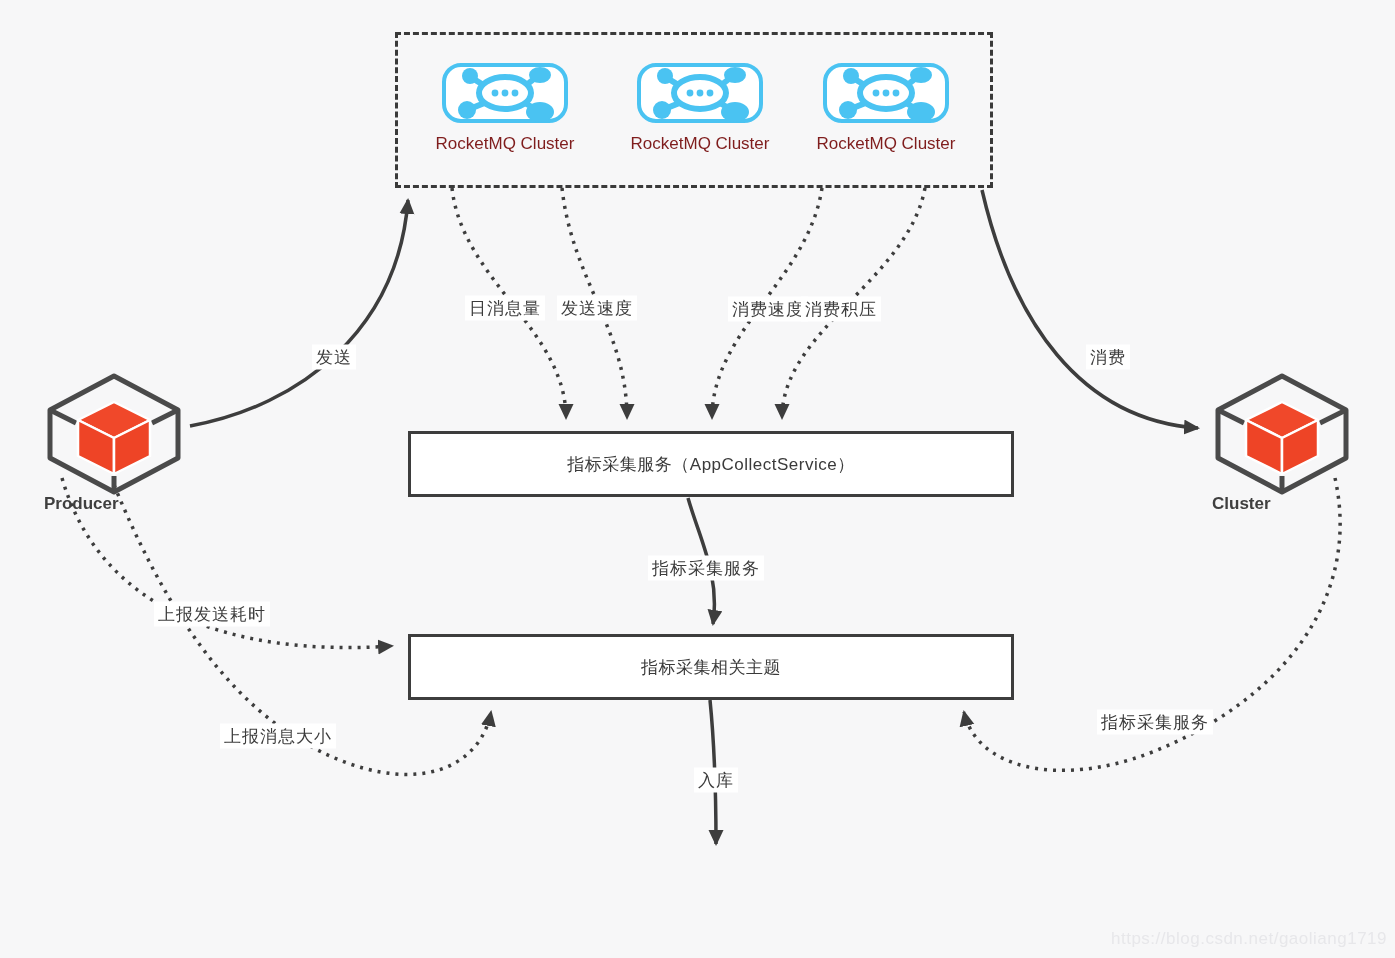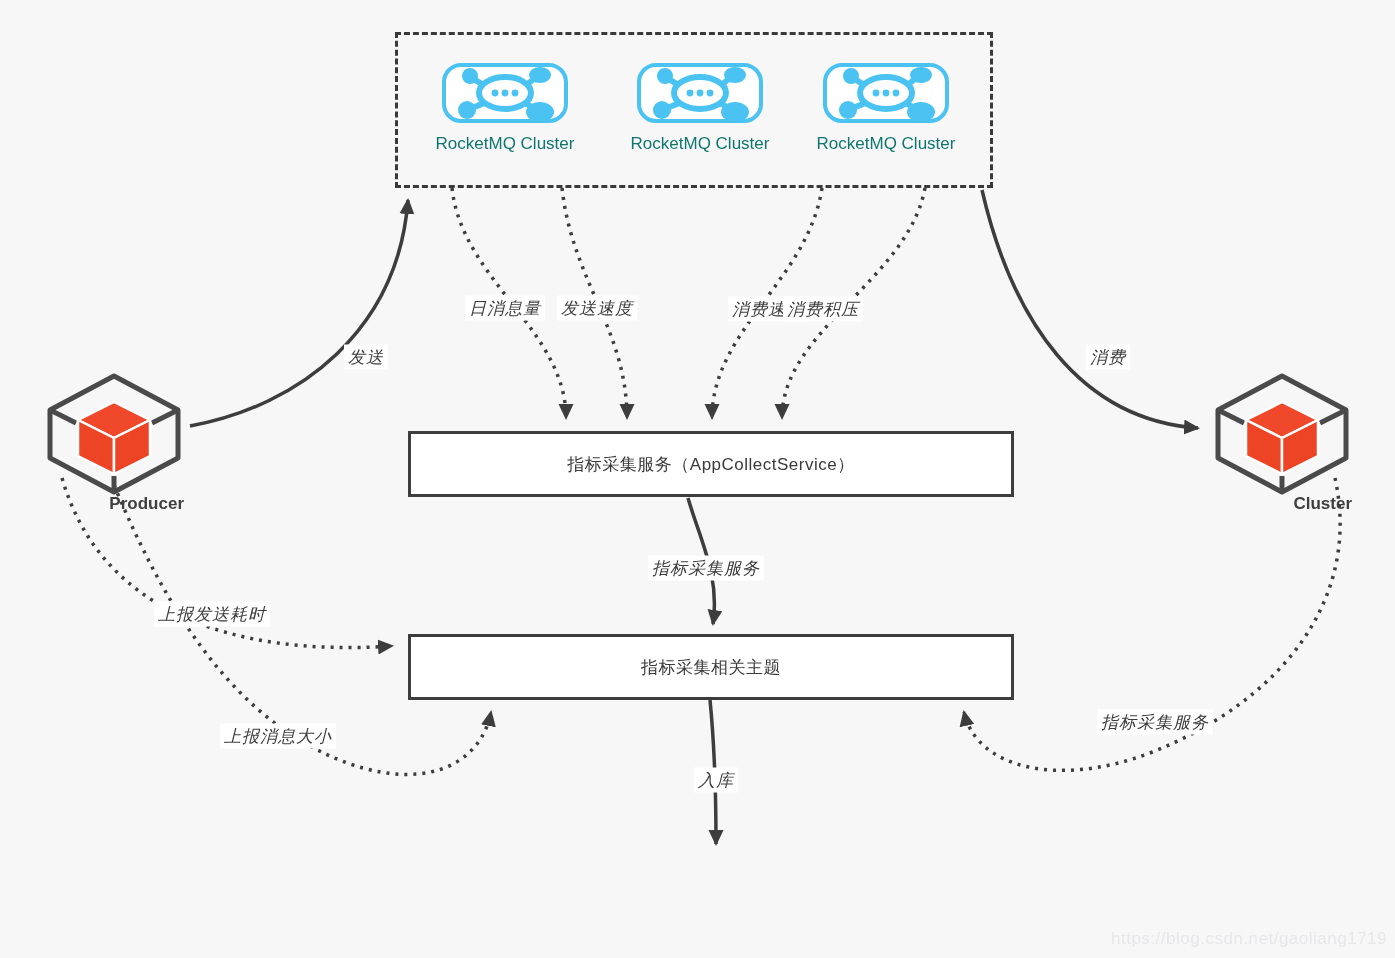--- a/index.html
+++ b/index.html
@@ -12,28 +12,28 @@
 
   .node-box{position:absolute;width:600px;height:60px;background:#ffffff;
     border:3px solid #3d3d3d;display:flex;align-items:center;justify-content:center;
     font-size:17px;color:#3a3a3a;letter-spacing:.5px;}
   .box-service{left:408px;top:431px;}
   .box-topics{left:408px;top:634px;text-align:center;}
   .box-db{left:413px;top:854px;}
 
   .cluster-icon{position:absolute;top:62px;width:128px;height:62px;}
   .cluster-label{position:absolute;top:134px;width:200px;text-align:center;
-    font-size:17px;color:#0f766e;}
+    font-size:17px;color:#7f1d1d;}
 
   .cube-icon{position:absolute;width:140px;height:130px;}
-  .cube-label{position:absolute;width:140px;text-align:right;font-size:17px;
+  .cube-label{position:absolute;width:140px;text-align:left;font-size:17px;
     font-weight:600;color:#3f3f3f;}
 
   .edge-label{position:absolute;transform:translate(-50%,-50%);background:#ffffff;
-    padding:1px 4px;font-size:17px;color:#3c3c3c;white-space:nowrap;letter-spacing:1px;font-style:italic;}
+    padding:1px 4px;font-size:17px;color:#3c3c3c;white-space:nowrap;letter-spacing:1px;}
 
   .watermark{position:absolute;right:8px;top:929px;font-size:17px;color:#e7e7ea;
     letter-spacing:.5px;}
 </style>
 </head>
 <body>
 
 <div class="canvas">
 
   <svg class="arrows" viewBox="0 0 1395 958" xmlns="http://www.w3.org/2000/svg">
@@ -148,26 +148,26 @@
   </svg>
   <div class="cube-label" style="left:1212px;top:494px">Cluster</div>
 
   <div class="node-box box-service">
     <span>指标采集服务（AppCollectService）</span>
   </div>
   <div class="node-box box-topics">
     <span>指标采集相关主题</span>
   </div>
 
-  <div class="edge-label" style="left:366px;top:357px">发送</div>
+  <div class="edge-label" style="left:334px;top:357px">发送</div>
   <div class="edge-label" style="left:1108px;top:357px">消费</div>
   <div class="edge-label" style="left:505px;top:308px">日消息量</div>
   <div class="edge-label" style="left:597px;top:308px">发送速度</div>
   <div class="edge-label" style="left:768px;top:309px">消费速度</div>
-  <div class="edge-label" style="left:823px;top:309px">消费积压</div>
+  <div class="edge-label" style="left:841px;top:309px">消费积压</div>
   <div class="edge-label" style="left:706px;top:568px">指标采集服务</div>
   <div class="edge-label" style="left:212px;top:614px">上报发送耗时</div>
   <div class="edge-label" style="left:278px;top:736px">上报消息大小</div>
   <div class="edge-label" style="left:1155px;top:722px">指标采集服务</div>
   <div class="edge-label" style="left:716px;top:780px">入库</div>
 
   <div class="watermark">https://blog.csdn.net/gaoliang1719</div>
 </div>
 
 </body></html>

